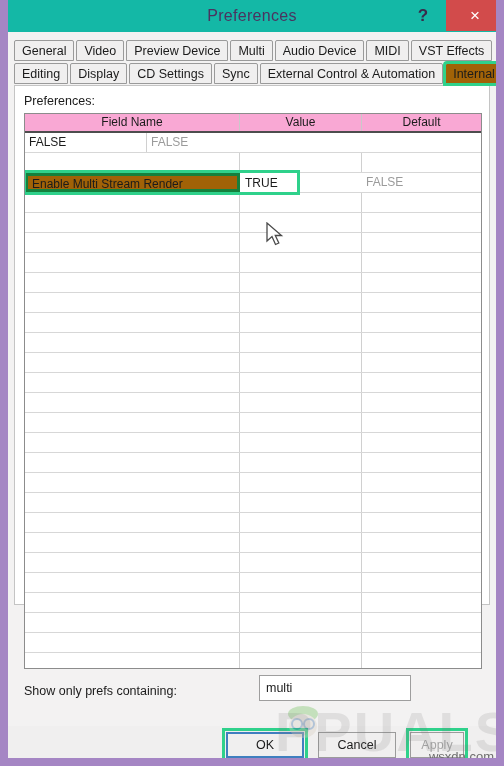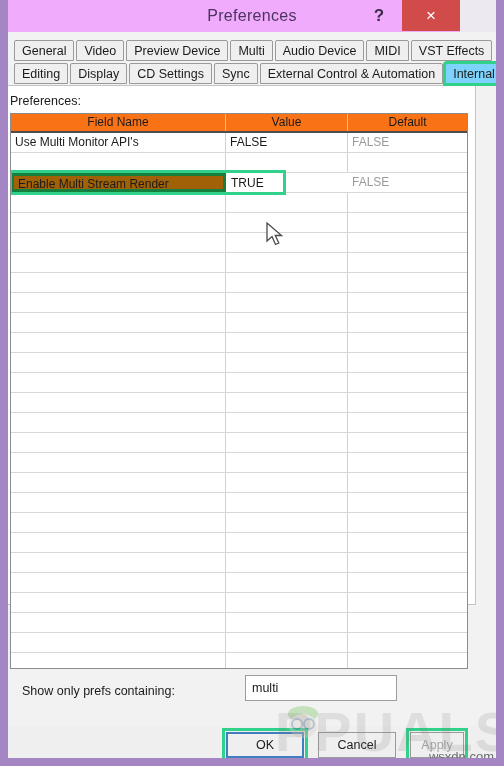--- a/index.html
+++ b/index.html
@@ -25,22 +25,22 @@
     border-left: 8px solid #a586c4;
     border-right: 8px solid #a586c4;
     border-bottom: 8px solid #a586c4;
     overflow: hidden;
   }
 
   
   #titlebar {
     position: absolute;
     left: -8px; top: 0;
-    width: 460px; height: 32px;
-    background: #f0abfc;
+    width: 504px; height: 32px;
+    background: #14b8a6;
   }
   #title-text {
     position: absolute;
     left: 0; top: 0;
     width: 504px;
     line-height: 32px;
     text-align: center;
     font-size: 16px;
     color: #4b3360;
     font-family: "Liberation Sans", sans-serif;
@@ -97,33 +97,33 @@
     border-radius: 2px 2px 0 0;
     margin-right: 2px;
     padding: 0 7px;
     font-size: 12.5px;
     color: #1b1b1b;
     white-space: nowrap;
     box-sizing: border-box;
     cursor: default;
   }
   .tab.active {
-    background: #7dd3fc;
+    background: #a16207;
   }
   .tab.marked {
     outline: 3px solid #2fd18b;
     outline-offset: -1px;
     position: relative;
     z-index: 3;
   }
 
   
   #panel {
     position: absolute;
-    left: 0; top: 53px;
+    left: 14px; top: 53px;
     width: 476px;
     height: 520px;
     background: #ffffff;
     border: 1px solid #c4c4c4;
     box-sizing: border-box;
   }
   #prefs-label {
     position: absolute;
     left: 9px; top: 8px;
     font-size: 12.5px;
@@ -138,21 +138,21 @@
     height: 556px;
     background: #ffffff;
     border: 1px solid #8c8c8c;
     box-sizing: border-box;
     overflow: hidden;
   }
   #grid-header {
     display: flex;
     height: 19px;
     border-bottom: 2px solid #4d4d4d;
-    background: #f97316;
+    background: #f9a8d4;
     box-sizing: border-box;
   }
   .hcell {
     font-size: 12px;
     color: #1b1b1b;
     line-height: 17px;
     text-align: center;
     box-sizing: border-box;
     border-right: 1px solid #c9c9c9;
     overflow: hidden;
@@ -201,21 +201,20 @@
     pointer-events: none;
     z-index: 4;
   }
 
   
   #filter-label {
     position: absolute;
     left: 9px; top: 598px;
     font-size: 12.5px;
     color: #1b1b1b;
-    margin-left: 12px;
   }
   #filter-input {
     position: absolute;
     left: 244px; top: 589px;
     width: 152px; height: 26px;
     background: #ffffff;
     border: 1px solid #9e9e9e;
     box-sizing: border-box;
     font-size: 12.5px;
     color: #1b1b1b;
@@ -334,21 +333,20 @@
       <div id="prefs-label">Preferences:</div>
 
       <div id="grid">
         <div id="grid-header">
           <div class="hcell c0">Field Name</div>
           <div class="hcell c1">Value</div>
           <div class="hcell c2">Default</div>
         </div>
         <div id="grid-body">
             <div class="row">
-              <div class="cell c0">Use Multi Monitor API's</div>
               <div class="cell c1">FALSE</div>
               <div class="cell c2">FALSE</div>
             </div>
             <div class="row">
               <div class="cell c0"></div>
               <div class="cell c1"></div>
               <div class="cell c2"></div>
             </div>
             <div class="row selected">
               <div class="cell c0">Enable Multi Stream Render</div>

